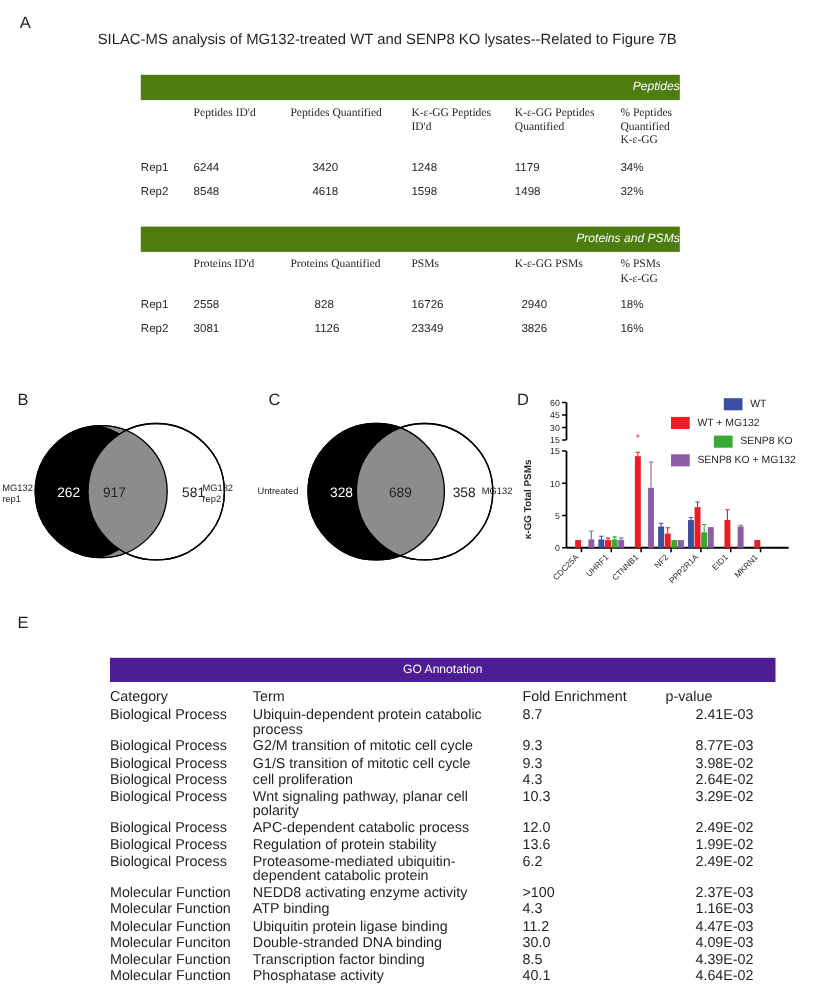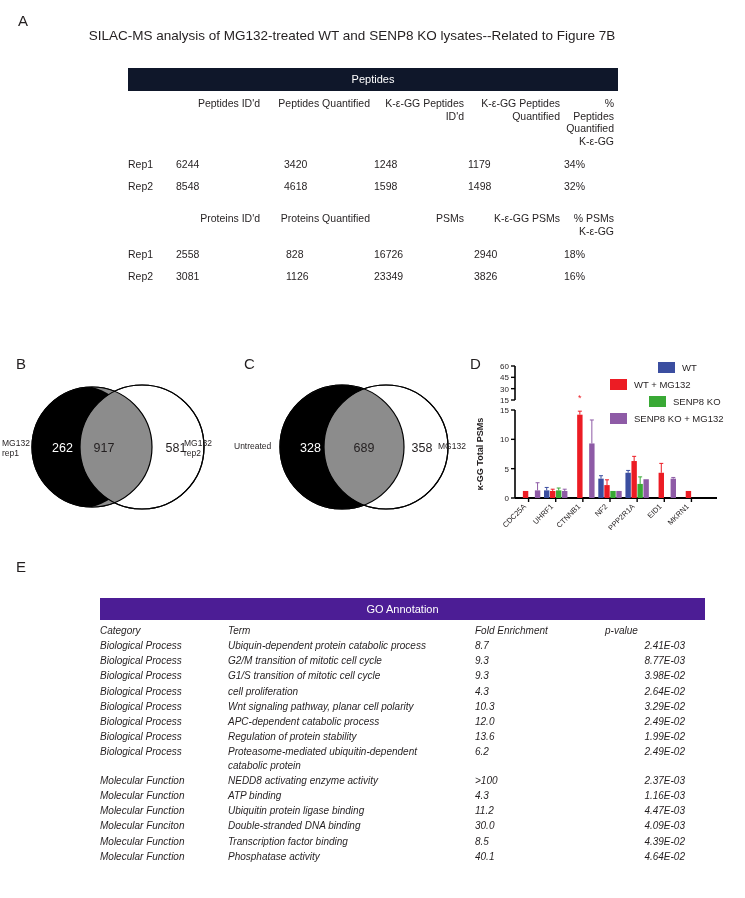--- a/index.html
+++ b/index.html
@@ -9,27 +9,28 @@
   }
   .panel-letter{position:absolute;font-size:15px;color:#231f20;}
   .fig-title{
     position:absolute;left:0;top:28px;width:704px;text-align:center;
     font-size:13.5px;color:#231f20;
   }
 
   
   .tbl{position:absolute;}
   .tbl-head{
-    background:#0f172a;color:#ffffff;font-size:11px;text-align:center;
-    padding:5px 0 5px 0;line-height:13px;
+    background:#4d7c0f;color:#ffffff;font-size:11px;text-align:right;
+    padding:5px 0 5px 0;line-height:13px;font-style:italic;
   }
   table.data{border-collapse:collapse;width:100%;font-size:10.5px;color:#231f20;}
   table.data th{
-    font-weight:normal;text-align:right;vertical-align:top;padding:6px 4px 2px 0;
+    font-weight:normal;text-align:left;vertical-align:top;padding:6px 4px 2px 0;
     line-height:12.5px;
+    font-family:Liberation Serif, serif;
   }
   table.data td{vertical-align:top;padding:9px 4px 1px 0;line-height:12px;}
   td.rowlab,th.rowlab{padding-right:6px;white-space:nowrap;}
 
   
   .venn{position:absolute;}
   .venn svg{display:block;}
   .venn-num{font-size:12.5px;font-family:"Liberation Sans",sans-serif;}
   .venn-side{
     position:absolute;font-size:8.5px;line-height:10px;color:#231f20;
@@ -41,22 +42,22 @@
   .legend-row{position:absolute;display:flex;align-items:center;}
   .legend-swatch{width:17px;height:11px;display:inline-block;}
   .legend-label{font-size:9.5px;margin-left:7px;color:#231f20;white-space:nowrap;}
 
   
   #go-wrap{position:absolute;left:100px;top:598px;width:605px;}
   #go-head{
     background:#4c1d95;color:#ffffff;font-size:11px;text-align:center;
     padding:5px 0;
   }
-  table.go{border-collapse:collapse;width:100%;font-size:10px;color:#231f20;
-           margin-top:5px;font-style:italic;}
+  table.go{border-collapse:collapse;width:100%;font-size:13px;color:#231f20;
+           margin-top:5px;}
   table.go th{font-weight:normal;text-align:left;padding:0 4px 2px 0;}
   table.go td{padding:1px 20px 1px 0;line-height:13.2px;vertical-align:top;}
   td.fe,th.fe{width:110px;}
   td.pv,th.pv{width:80px;text-align:right;}
   th.pv{text-align:right;}
   td.cat{width:108px;white-space:nowrap;}
 </style>
 </head>
 <body>
 
@@ -104,20 +105,21 @@
         <td style="padding-left:20px;">4618</td>
         <td>1598</td>
         <td>1498</td>
         <td>32%</td>
       </tr>
     </tbody>
   </table>
 </div>
 
 <div class="tbl" style="left:128px;top:206px;width:490px;">
+  <div class="tbl-head">Proteins and PSMs</div>
   <table class="data">
     <thead>
       <tr>
         <th class="rowlab" style="width:44px;"></th>
         <th style="width:84px;">Proteins ID'd</th>
         <th style="width:106px;">Proteins Quantified</th>
         <th style="width:90px;">PSMs</th>
         <th style="width:92px;">K-ε-GG PSMs</th>
         <th>% PSMs K-ε-GG</th>
       </tr>

